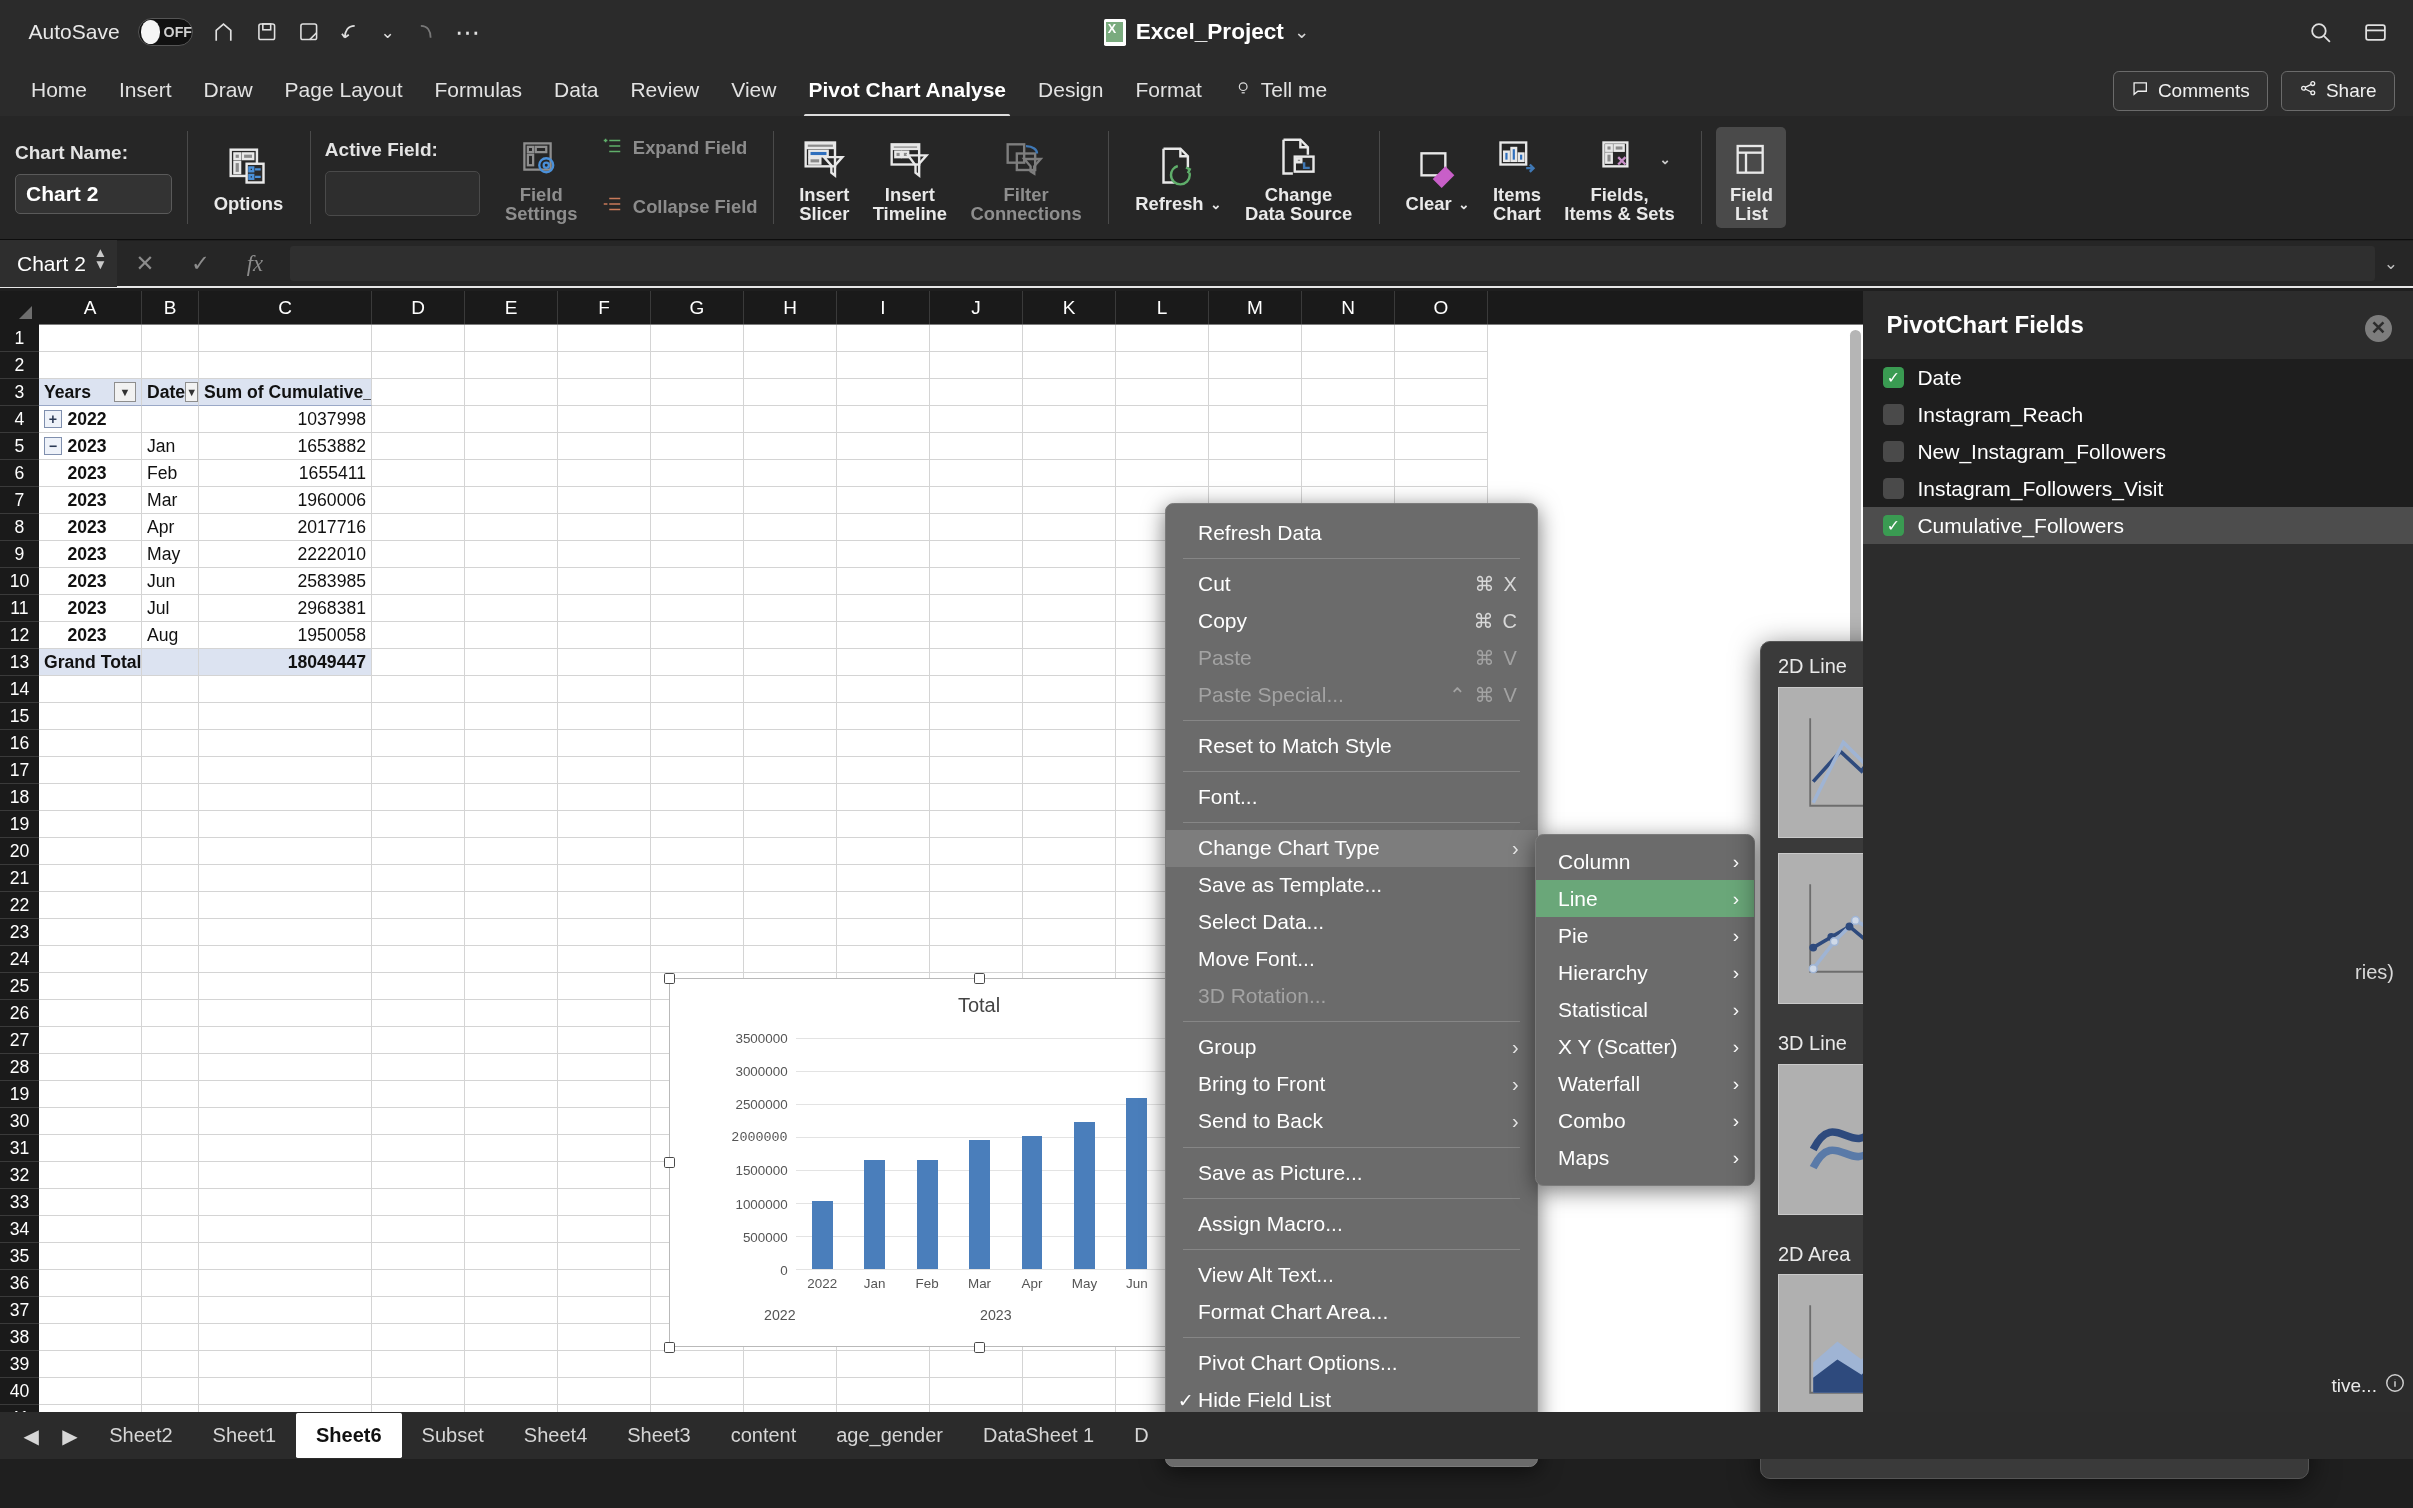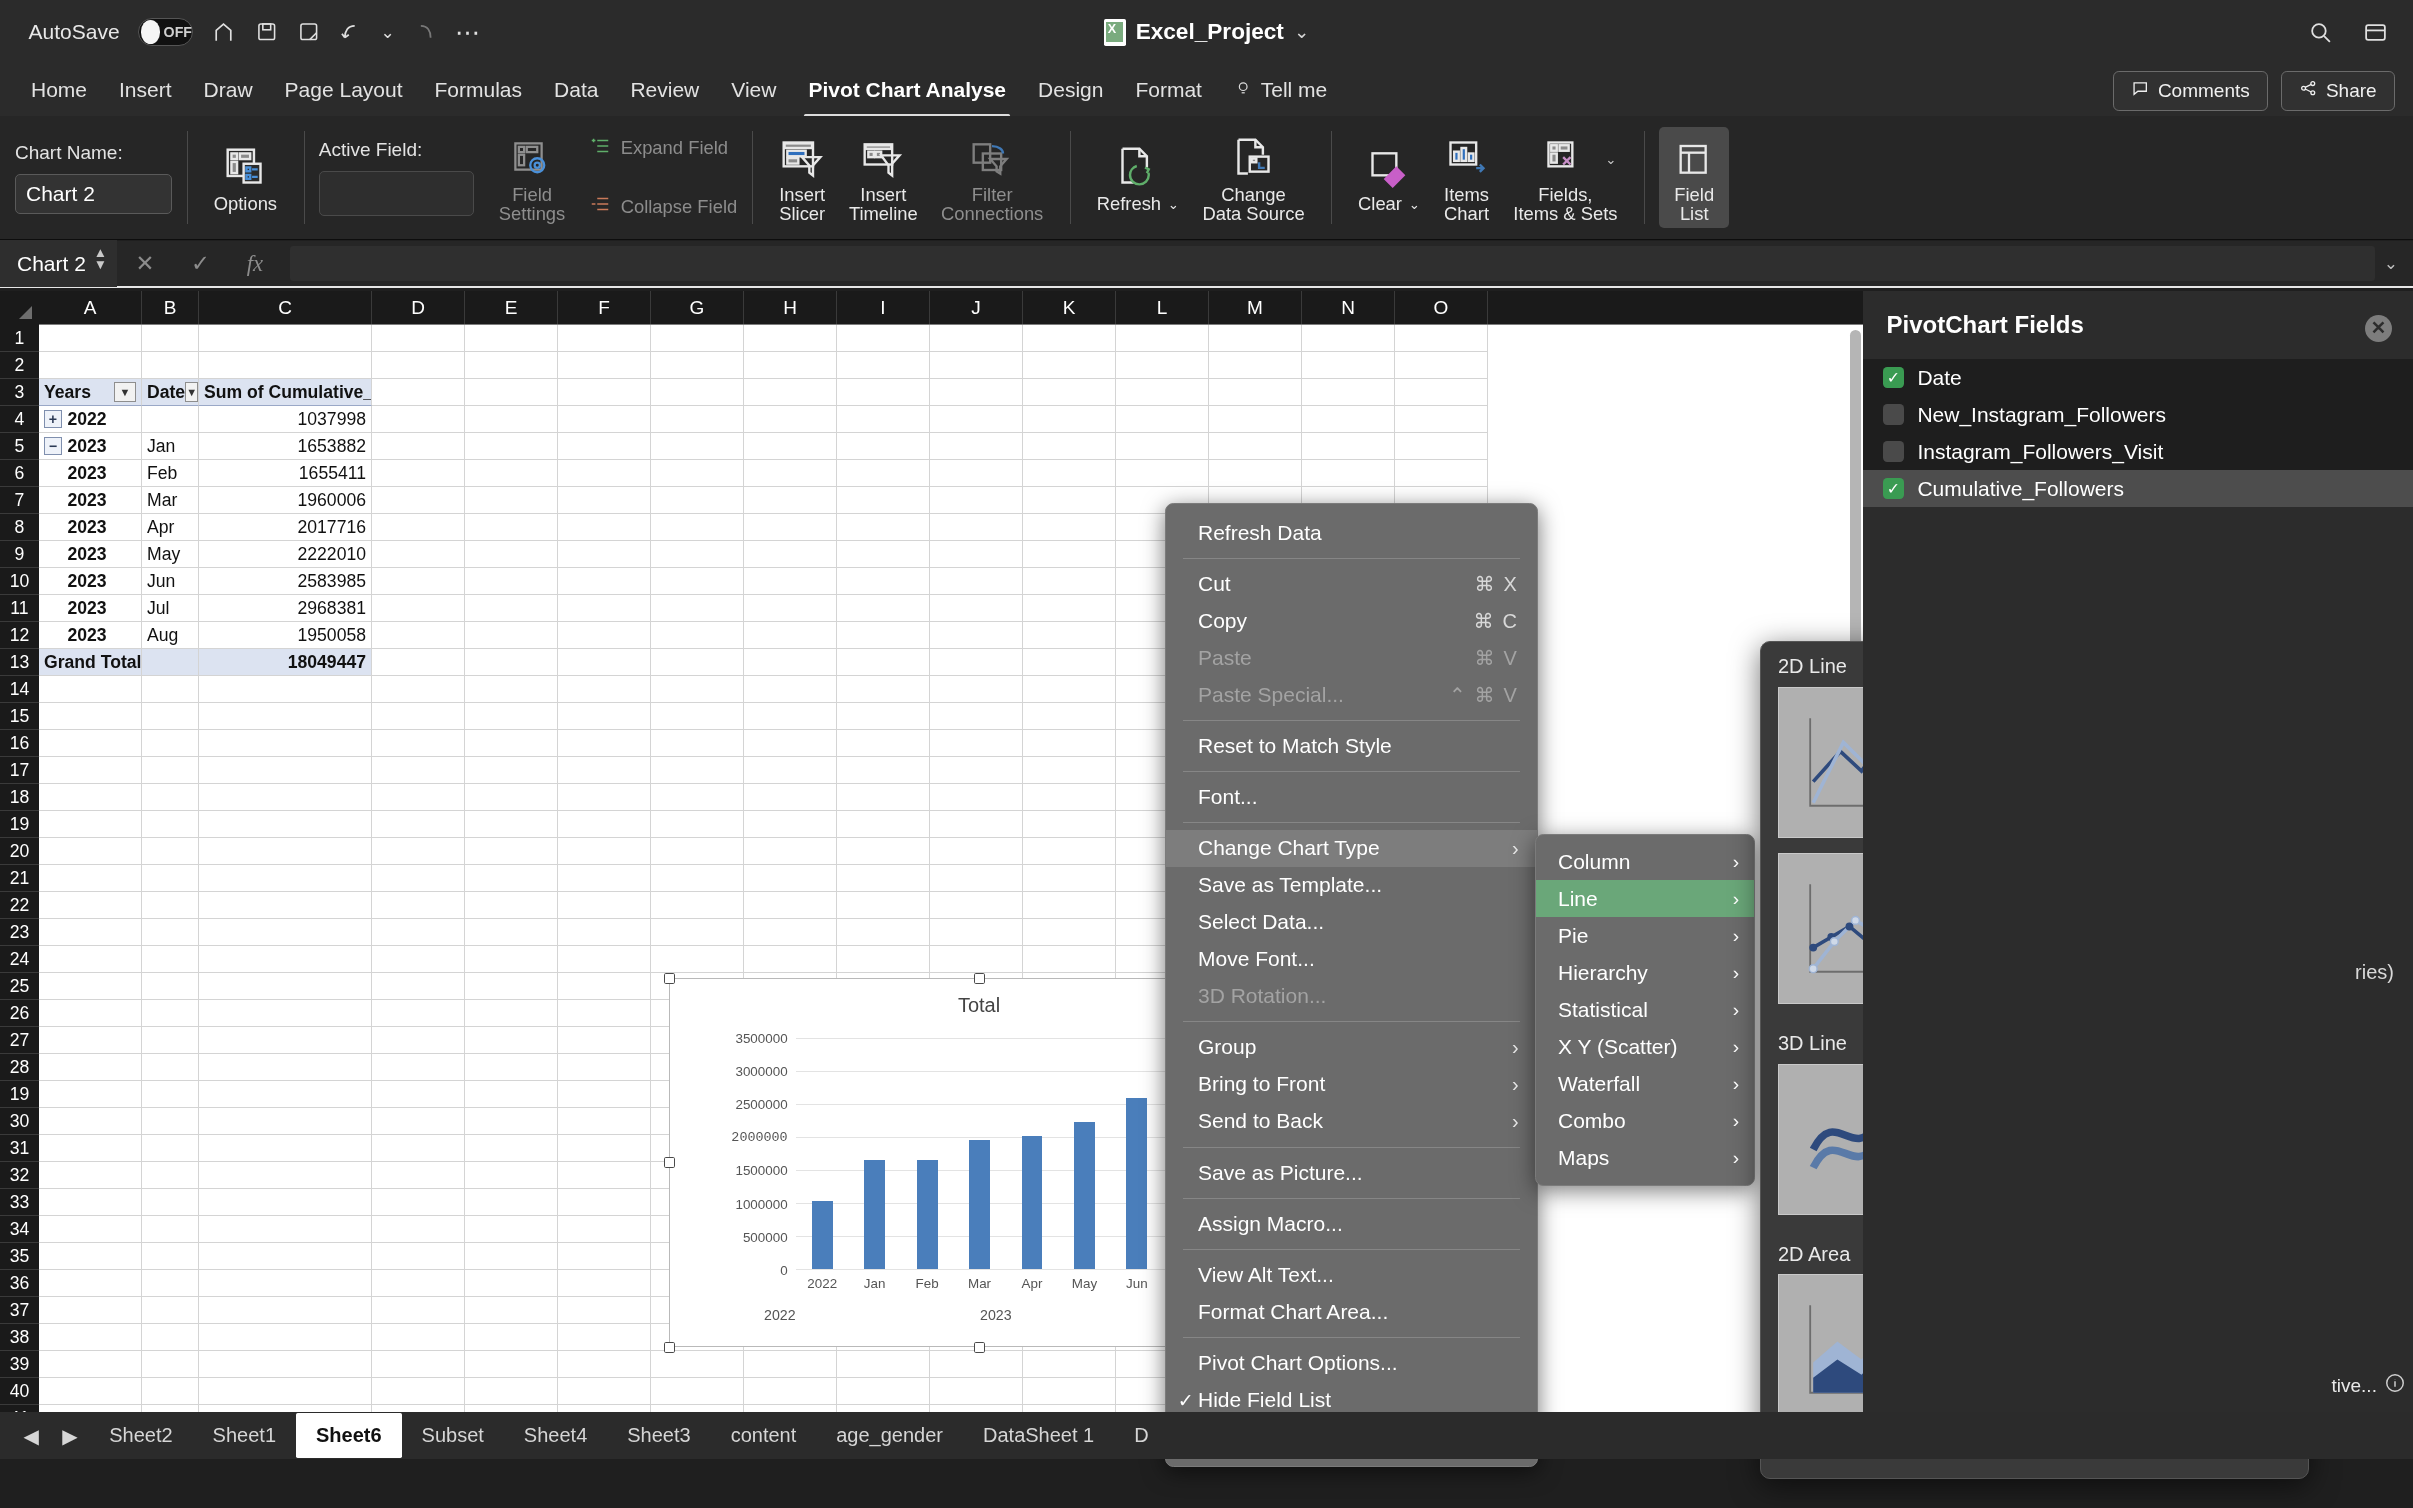--- a/index.html
+++ b/index.html
@@ -73,20 +73,21 @@
     border: 0.8px solid #6b6b6b; border-radius: 5.9px; color: #f0f0f0;
     font-size: 19px; padding: 7.5px 17px; display: flex; align-items: center; gap: 8.4px;
     background: #313131;
   }
 
   
   .ribbon {
     position: absolute; left: 0; top: 116px; width: 2413px; height: 124px;
     background: #262626; display: flex; align-items: stretch;
     border-bottom: 1.7px solid #0d0d0d;
+    font-weight: bold;
   }
   .rgroup { display: flex; align-items: center; padding: 0 15px; position: relative; }
   .rgroup + .rgroup:before {
     content: ""; position: absolute; left: 0; top: 15px; bottom: 15px; width: 0.8px;
     background: #4a4a4a;
   }
   .grp-stack { display: flex; flex-direction: column; justify-content: center; gap: 10px; }
   .grp-label { color: #e3e3e3; font-size: 19px; }
   .name-box {
     width: 157px; height: 40px; background: #333; border: 0.8px solid #5a5a5a;
@@ -1749,20 +1750,24 @@
   <div class="fields">
     <div class="fld-title">PivotChart Fields</div>
     <div class="fld-close">✕</div>
     <div class="fld-list" id="fields-list">
         <div class="fld-row">
           <span class="cbox on">✓</span>
           <span>Date</span>
         </div>
         <div class="fld-row">
           <span class="cbox"></span>
+          <span>Instagram_Reach</span>
+        </div>
+        <div class="fld-row">
+          <span class="cbox"></span>
           <span>New_Instagram_Followers</span>
         </div>
         <div class="fld-row">
           <span class="cbox"></span>
           <span>Instagram_Followers_Visit</span>
         </div>
         <div class="fld-row hl">
           <span class="cbox on">✓</span>
           <span>Cumulative_Followers</span>
         </div>

